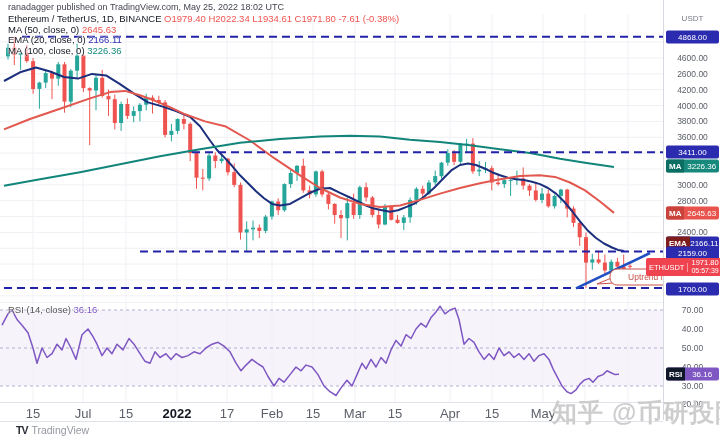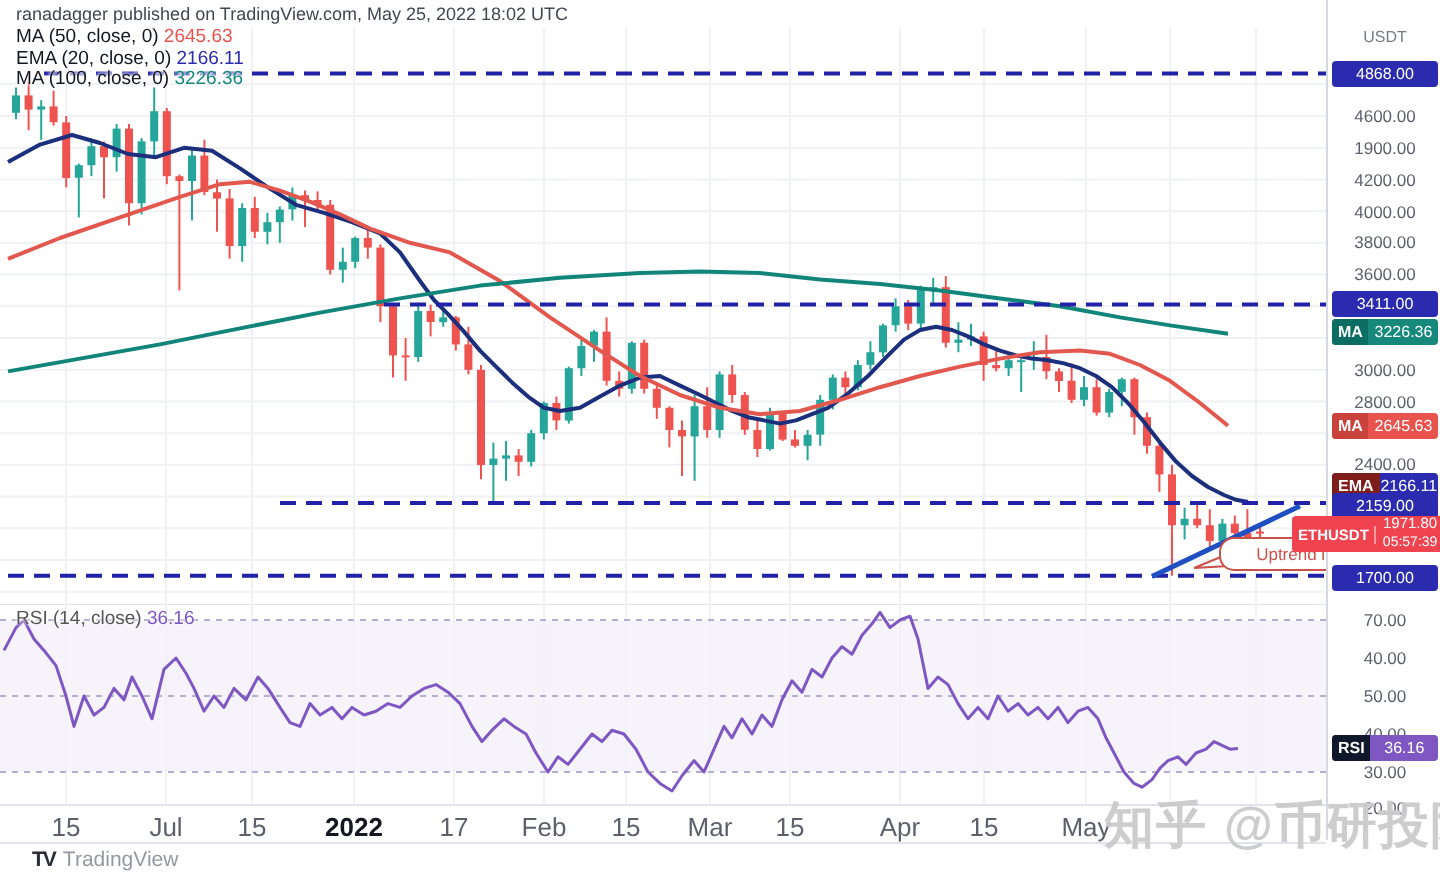--- a/index.html
+++ b/index.html
@@ -18,39 +18,43 @@
   .axis{position:absolute;left:663px;top:0;width:57px;height:420px;border-left:1px solid #d6d9e0;background:#fff;z-index:4;}
   .axis-title{position:absolute;left:0;width:100%;text-align:center;font-size:8px;color:#787b86;}
   .tick{position:absolute;left:0;width:100%;text-align:center;font-size:8.5px;color:#5d606b;transform:translateY(-50%);}
   .tag{position:absolute;left:2px;width:53px;height:13px;transform:translateY(-50%);
        border-radius:2px;color:#fff;font-size:8px;line-height:13px;display:flex;z-index:5;}
   .tag .badge{padding:0 3px;border-radius:2px 0 0 2px;font-weight:bold;}
   .tag .tval{flex:1;text-align:center;}
   
   .lasttag{position:absolute;left:646px;top:258px;height:18px;display:flex;z-index:7;
        background:#ef4450;border-radius:2px;color:#fff;font-size:7.5px;align-items:center;}
-  .lasttag .sym{padding:0 3px;font-weight:bold;border-right:1px solid rgba(255,255,255,.45);}
+  .lasttag .sym{padding:0 3px;font-weight:normal;border-right:1px solid rgba(255,255,255,.45);}
   .lasttag .pv{padding:0 3px;text-align:center;line-height:8.5px;}
   
   .taxis{position:absolute;left:0;top:402px;width:663px;height:18px;border-top:1px solid #e0e3eb;border-bottom:1px solid #e0e3eb;background:#fff;}
   .tlabel{position:absolute;top:3px;transform:translateX(-50%);font-size:13px;color:#5d606b;}
   .tlabel.year{font-weight:bold;color:#131722;}
   
   .logo{position:absolute;left:16px;top:424px;font-size:10.5px;color:#9598a1;display:flex;gap:4px;align-items:center;}
   .logo .tv{font-weight:800;color:#2a2e39;letter-spacing:-1px;}
   .watermark{position:absolute;left:552px;top:396px;z-index:9;font-size:25px;font-weight:700;
        color:#cbcbcb;letter-spacing:1px;white-space:nowrap;opacity:.95;}
 </style>
 </head>
 <body>
 <div id="app">
 
   <div class="hdr">ranadagger published on TradingView.com, May 25, 2022 18:02 UTC</div>
 
   <div class="legend">
+    <div class="row">
+      <span>Ethereum / TetherUS, 1D, BINANCE  </span>
+      <span class="ohlc">O1979.40  H2022.34  L1934.61  C1971.80  -7.61 (-0.38%)</span>
+    </div>
     <div class="row">
       <span>MA (50, close, 0)  </span>
       <span class="val-red">2645.63</span>
     </div>
     <div class="row">
       <span>EMA (20, close, 0)  </span>
       <span class="val-blue">2166.11</span>
     </div>
     <div class="row">
       <span>MA (100, close, 0)  </span>
@@ -334,21 +338,21 @@
     </svg>
 
   <div class="rsi-legend">
     <span>RSI (14, close)  </span>
     <span class="val-purple">36.16</span>
   </div>
 
   <div class="axis">
     <div class="axis-title" style="top:14px">USDT</div>
   <div class="tick" style="top: 58px;">4600.00</div>
-      <div class="tick" style="top: 73.8571px;">1900.00</div>
+      <div class="tick" style="top: 73.8571px;">2600.00</div>
       <div class="tick" style="top: 89.7143px;">4200.00</div>
       <div class="tick" style="top: 105.571px;">4000.00</div>
       <div class="tick" style="top: 121.429px;">3800.00</div>
       <div class="tick" style="top: 137.286px;">3600.00</div>
       <div class="tick" style="top: 184.857px;">3000.00</div>
       <div class="tick" style="top: 200.714px;">2800.00</div>
       <div class="tick" style="top: 232.429px;">2400.00</div>
       <div class="tick" style="top: 264px;">1800.00</div>
       <div class="tick" style="top: 310px;">70.00</div>
       <div class="tick" style="top: 329px;">40.00</div>

